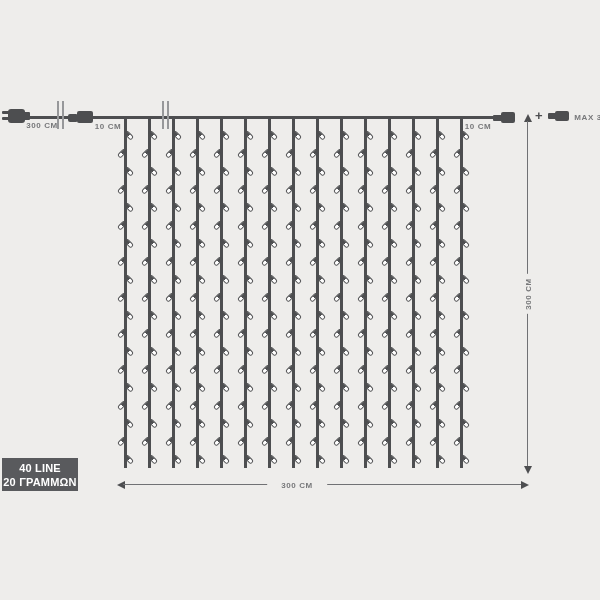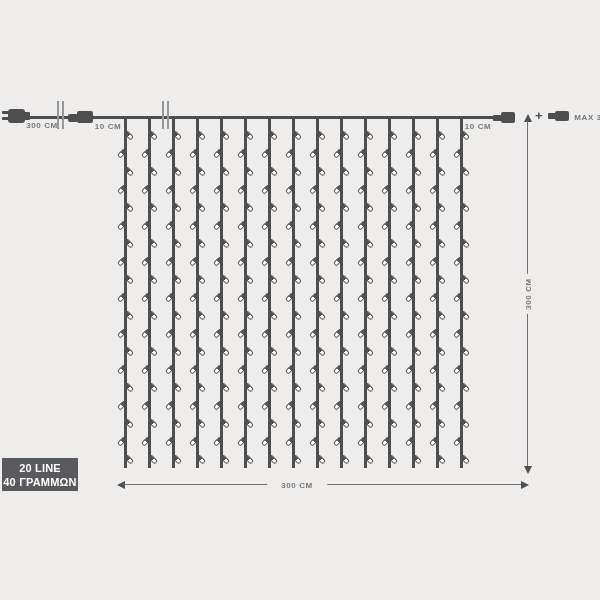--- a/index.html
+++ b/index.html
@@ -424,17 +424,17 @@
   <div class="lbl" style="left:570px;top:113px;width:36px">MAX 3</div>
 
   <div class="abs" style="left:117px;top:481px;width:412px;height:8px">
     <div class="arr-lf" style="left:0;top:0"></div>
     <div class="hline" style="left:6px;right:6px;top:3px"></div>
     <div class="arr-rt" style="right:0;top:0"></div>
     <div class="hlabel" style="left:180px">300 CM</div>
   </div>
 
   <div class="badge">
-    <div>20 LINE</div>
-    <div>40 ΓΡΑΜΜΩΝ</div>
+    <div>40 LINE</div>
+    <div>20 ΓΡΑΜΜΩΝ</div>
   </div>
 
 </div>
 
 </body></html>

